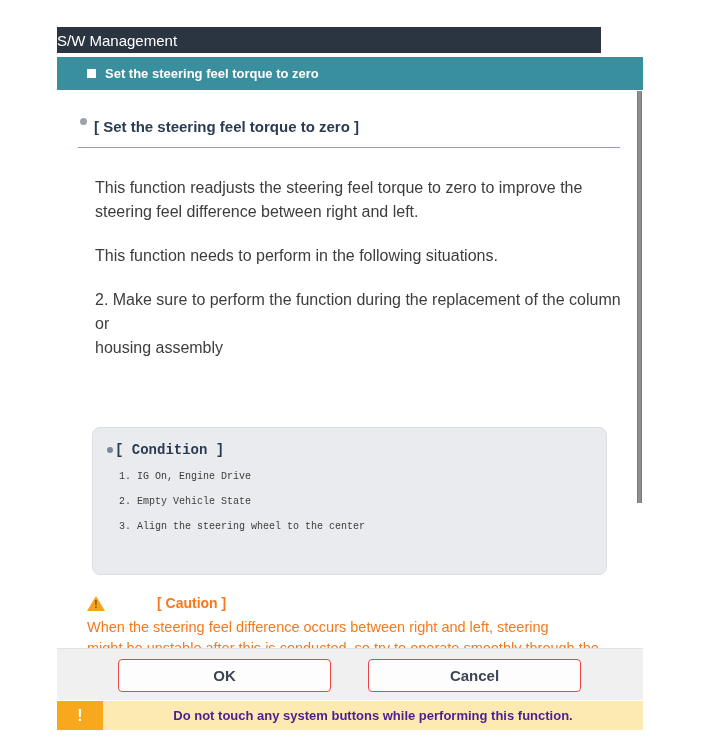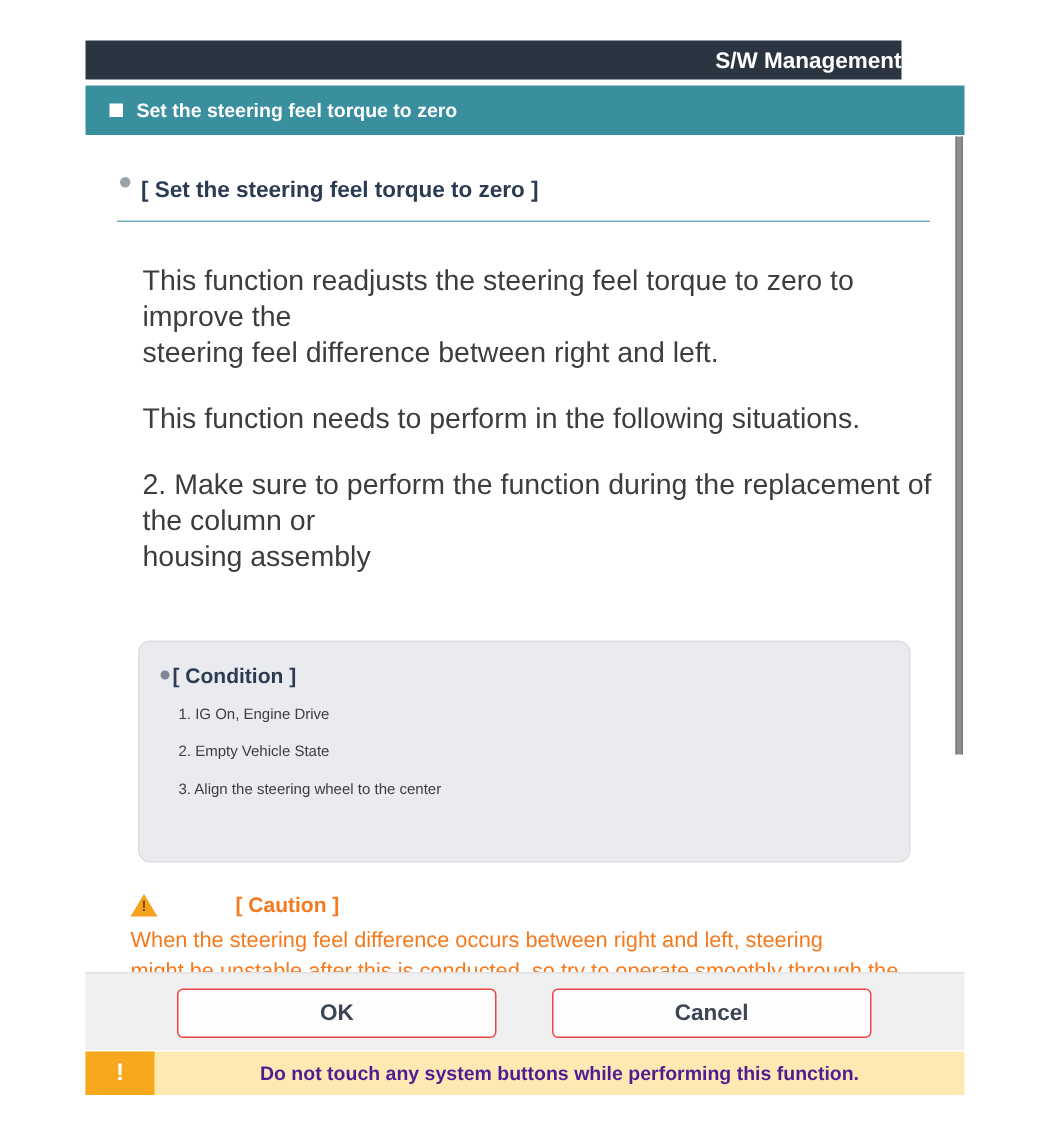--- a/index.html
+++ b/index.html
@@ -1,40 +1,40 @@
 <!DOCTYPE html>
 <html><head>
 <meta charset="utf-8">
 <style>
   html,body{margin:0;padding:0;background:#ffffff;}
   body{width:701px;height:754px;position:relative;font-family:"Liberation Sans", sans-serif;overflow:hidden;}
   .abs{position:absolute;}
 
   
   .title-bar{left:57px;top:27px;width:544px;height:26px;background:#2b3542;color:#ffffff;
-    display:flex;align-items:center;justify-content:flex-end;font-size:15px;font-weight:bold;}
+    display:flex;align-items:center;justify-content:flex-start;font-size:15px;font-weight:normal;}
 
   
   .subtitle-bar{left:57px;top:57px;width:586px;height:33px;background:#3a8f9f;color:#ffffff;
-    display:flex;align-items:center;font-size:13px;font-weight:bold;padding-left:16px;box-sizing:border-box;}
+    display:flex;align-items:center;font-size:13px;font-weight:bold;padding-left:30px;box-sizing:border-box;}
   .sq-bullet{display:inline-block;width:9px;height:9px;background:#ffffff;margin-right:9px;flex:0 0 auto;}
 
   
   .content{left:57px;top:90px;width:586px;height:558px;background:#ffffff;overflow:hidden;}
 
   .section-head{position:absolute;left:23px;top:28px;display:flex;}
   .dot{width:7px;height:7px;border-radius:50%;background:#9ba3ab;margin-right:7px;flex:0 0 auto;}
   .section-title{font-size:15px;font-weight:bold;color:#2a3b52;}
   .teal-rule{position:absolute;left:21px;top:57px;width:542px;border-bottom:1px solid #6fb0be;}
 
-  .paras{position:absolute;left:38px;top:86px;width:540px;color:#3d3d3d;font-size:19px;line-height:24px;}
+  .paras{position:absolute;left:38px;top:86px;width:540px;color:#3d3d3d;font-size:16px;line-height:24px;}
   .para{white-space:pre-line;margin:0 0 20px 0;}
 
   .condition-box{position:absolute;left:35px;top:337px;width:515px;height:148px;box-sizing:border-box;
-    background:#e9ebee;border:1px solid #dcdee1;border-radius:8px;padding:14px 14px 0 14px;}
+    background:#e9ebee;border:1px solid #dcdee1;border-radius:8px;padding:14px 14px 0 14px;font-family:Liberation Mono, monospace;}
   .cond-head{display:flex;align-items:center;margin-bottom:6px;}
   .cond-dot{width:6px;height:6px;border-radius:50%;background:#7e8795;margin-right:2px;flex:0 0 auto;}
   .cond-title{font-size:14px;font-weight:bold;color:#2a3b52;}
   .cond-items{margin-left:12px;color:#3d3d3d;font-size:10px;line-height:25px;}
 
   .caution{position:absolute;left:30px;top:505px;width:545px;}
   .caution-head{display:flex;align-items:flex-end;margin-bottom:4px;}
   .tri{position:relative;width:0;height:0;border-left:9px solid transparent;border-right:9px solid transparent;
     border-bottom:15px solid #f6a21c;margin-right:4px;}
   .tri-bang{position:absolute;left:-3px;top:3px;width:6px;text-align:center;color:#7a4d05;

